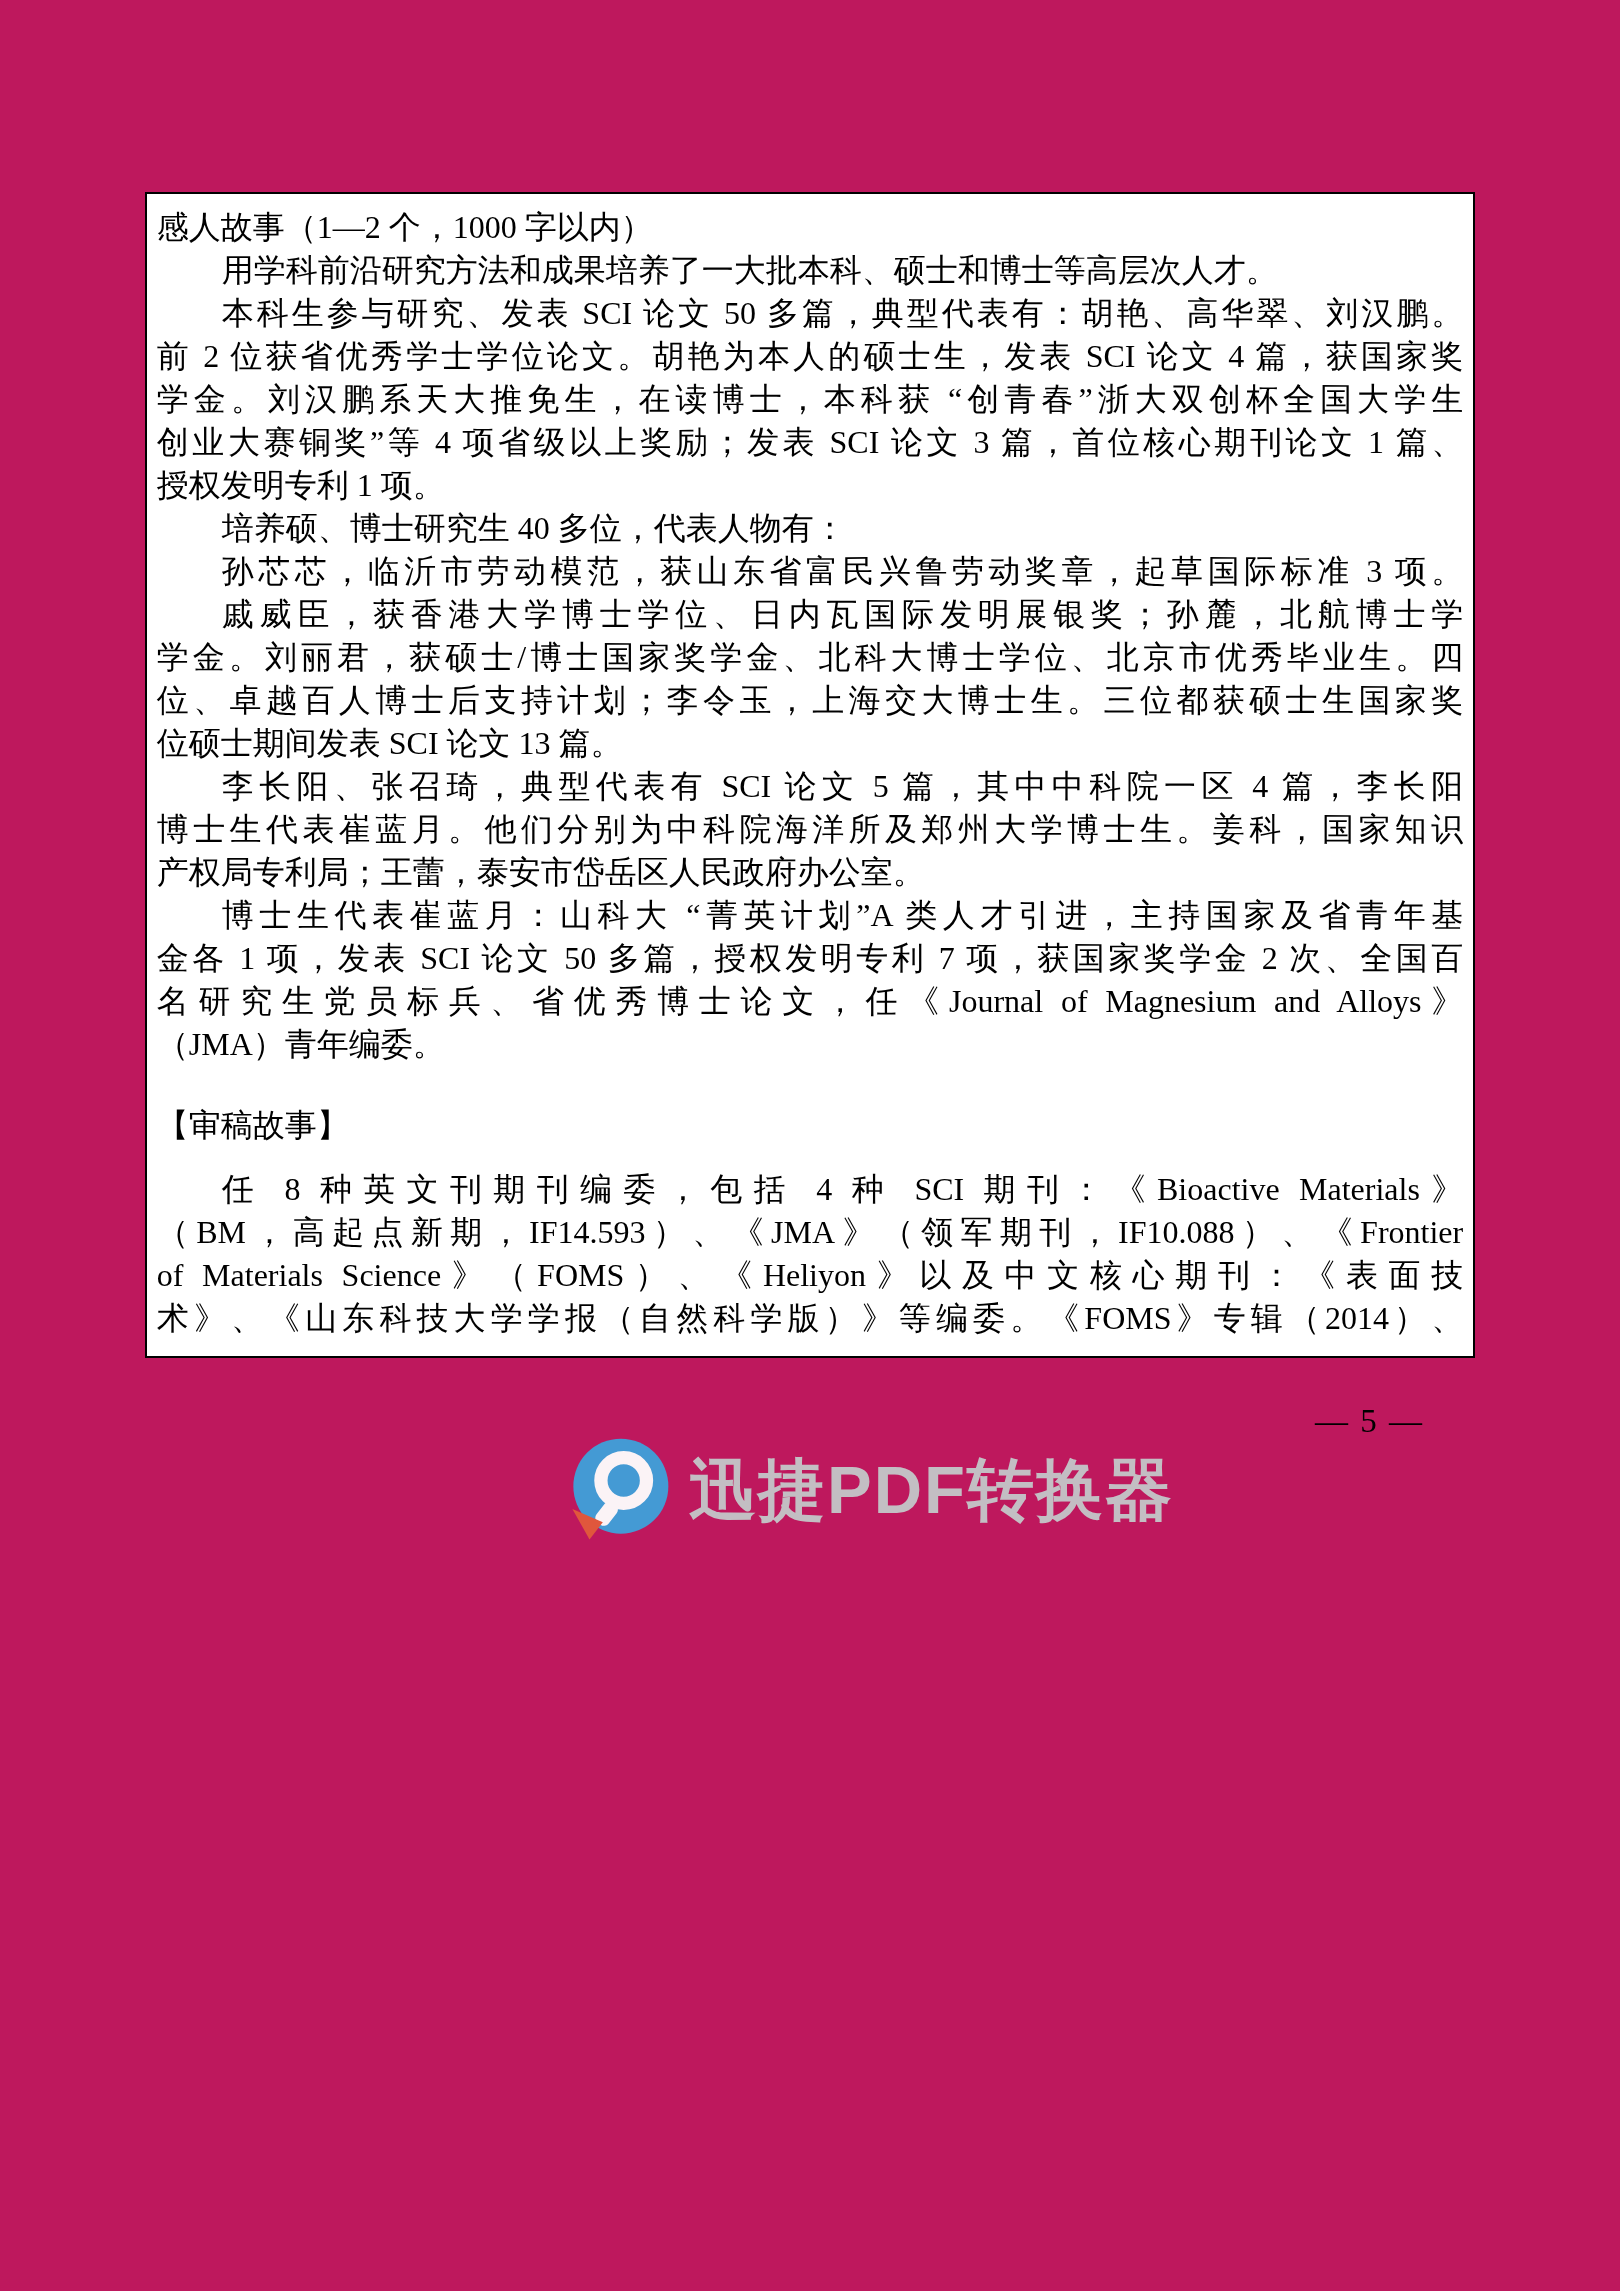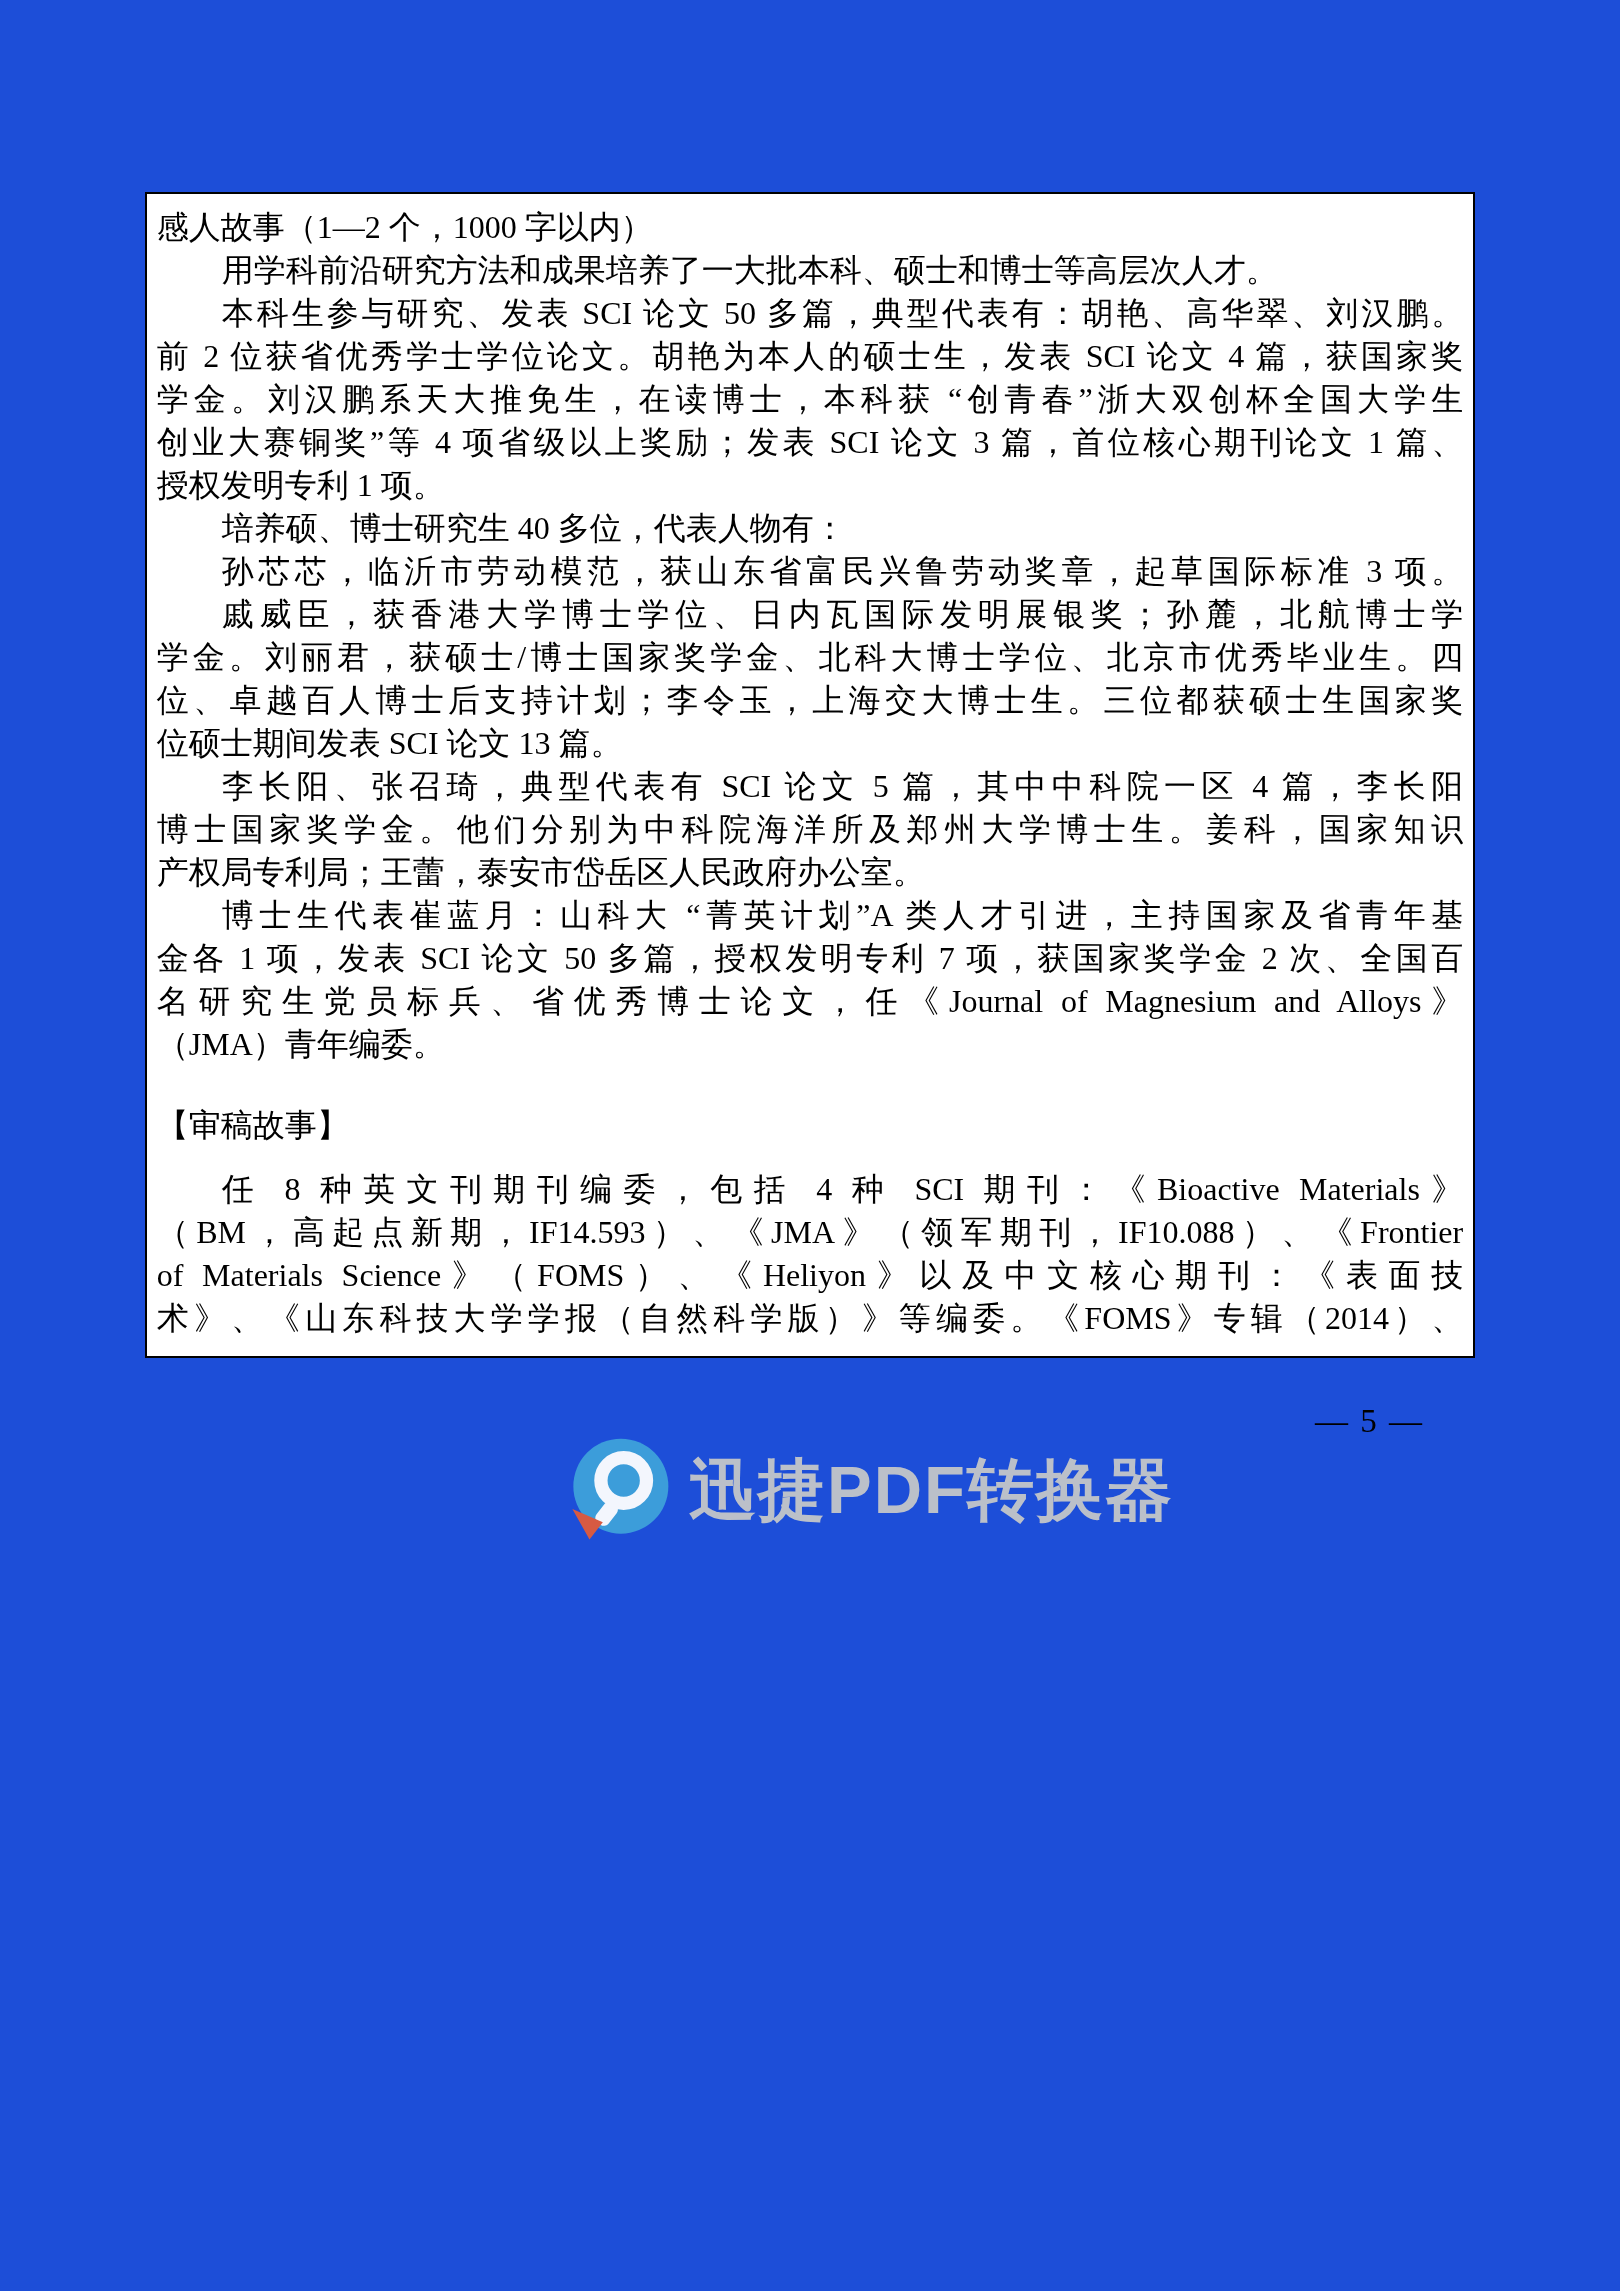--- a/index.html
+++ b/index.html
@@ -1,19 +1,19 @@
 <!DOCTYPE html>
 <html><head>
 <meta charset="utf-8">
 <style>
   html,body { margin:0; padding:0; background:#ffffff; }
   .page {
     position:relative;
     width:1620px; height:2292px;
-    background:#1d4ed8;
+    background:#be185d;
     overflow:hidden;
     font-family:"Liberation Serif","DejaVu Serif",serif;
     color:#000;
   }
   .content-box {
     position:absolute;
     left:145px; top:192px;
     width:1330px;
     box-sizing:border-box;
     border:2px solid #000;
@@ -72,21 +72,21 @@
       <div class="line"><span class="r">学金。刘汉鹏系天大推免生，在读博士，本科获 </span><span class="b">“创青春”浙大双创杯全国大学生</span></div>
       <div class="line"><span class="b">创业大赛铜奖”等 4 项省级以上奖励</span><span class="r">；发表 SCI 论文 3 篇，首位核心期刊论文 1 篇、</span></div>
       <div class="line last"><span class="r">授权发明专利 1 项。</span></div>
       <div class="line indent last"><span class="r">培养硕、博士研究生 40 多位，代表人物有：</span></div>
       <div class="line indent"><span class="r">孙芯芯，临沂市劳动模范，获</span><span class="b">山东省富民兴鲁劳动奖章</span><span class="r">，起草</span><span class="b">国际标准 3 项</span><span class="r">。</span></div>
       <div class="line indent"><span class="r">戚威臣，获香港大学博士学位、</span><span class="b">日内瓦国际发明展银奖</span><span class="r">；孙麓，北航博士学</span></div>
       <div class="line"><span class="r">学金。刘丽君，获硕士/博士国家奖学金、北科大博士学位、</span><span class="b">北京市优秀毕业生</span><span class="r">。四</span></div>
       <div class="line"><span class="r">位、卓越百人博士后支持计划；李令玉，上海交大博士生。三位都获硕士生国家奖</span></div>
       <div class="line last"><span class="r">位硕士期间发表 SCI 论文 13 篇。</span></div>
       <div class="line indent"><span class="r">李长阳、张召琦，典型代表有 SCI 论文 </span><span class="b">5 篇</span><span class="r">，其中中科院</span><span class="b">一区 4 篇</span><span class="r">，李长阳</span></div>
-      <div class="line"><span class="b">博士国家奖学金。他们</span><span class="r">分别为中科院海洋所及郑州大学博士生。姜科，国家知识</span></div>
+      <div class="line"><span class="b">博士生代表崔蓝月。他们</span><span class="r">分别为中科院海洋所及郑州大学博士生。姜科，国家知识</span></div>
       <div class="line last"><span class="r">产权局专利局；王蕾，泰安市岱岳区人民政府办公室。</span></div>
       <div class="line indent"><span class="r">博士生代表崔蓝月：山科大 “菁英计划”A 类人才引进，主持国家及省青年基</span></div>
       <div class="line"><span class="r">金各 1 项，发表 SCI 论文 50 多篇，授权发明专利 7 项，获国家奖学金 2 次、</span><span class="b">全国百</span></div>
       <div class="line"><span class="b">名研究生党员标兵、省优秀博士论文</span><span class="r">，任《Journal of Magnesium and Alloys》</span></div>
       <div class="line last"><span class="r">（JMA）青年编委。</span></div>
       <div class="line last heading"><span class="r">【审稿故事】</span></div>
       <div class="line indent"><span class="b">任 8 种英文刊期刊编委，包括 4 种 SCI 期刊：《Bioactive Materials》</span></div>
       <div class="line"><span class="b">（BM，高起点新期，IF14.593）、《JMA》（领军期刊，IF10.088）、</span><span class="r">《Frontier</span></div>
       <div class="line"><span class="r">of Materials Science》（FOMS）、《Heliyon》以及中文核心期刊：《表面技</span></div>
       <div class="line"><span class="r">术》、《山东科技大学学报（自然科学版）》等编委。《FOMS》专辑（2014）、</span></div>

